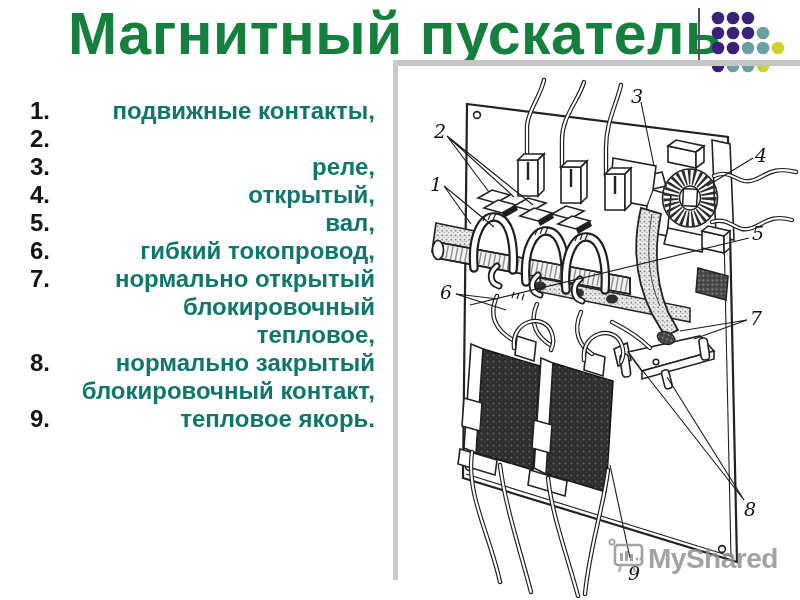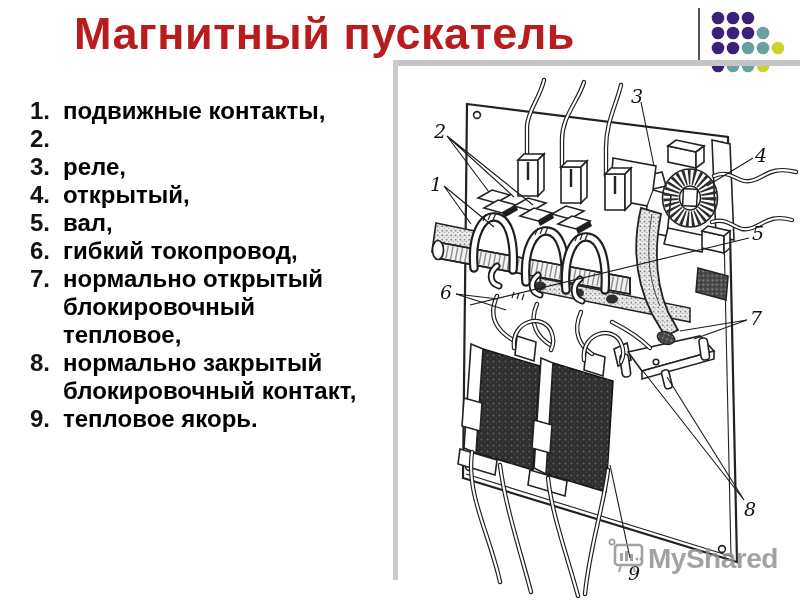--- a/index.html
+++ b/index.html
@@ -2,31 +2,31 @@
 <html><head>
 <meta charset="utf-8">
 <style>
   html,body{margin:0;padding:0;}
   body{
     width:800px;height:600px;position:relative;overflow:hidden;
     background:#ffffff;font-family:"Liberation Sans",sans-serif;
   }
   .slide{position:absolute;inset:0;}
   .title{
-    position:absolute;left:74px;top:6px;margin:0;
-    font-size:45px;line-height:56px;font-weight:bold;letter-spacing:.5px;
-    color:#b91c1c;white-space:nowrap;
+    position:absolute;left:68px;top:6px;margin:0;
+    font-size:59px;line-height:56px;font-weight:bold;letter-spacing:.5px;
+    color:#15803d;white-space:nowrap;
   }
   .legend{position:absolute;left:30px;top:97px;width:352px;z-index:4;}
   .legend-row{display:flex;align-items:flex-start;}
   .legend-row .num{
     flex:none;width:33px;font-size:24px;line-height:28px;font-weight:bold;color:#141414;
   }
   .legend-row .txt{
-    width:312px;font-size:24px;line-height:28px;font-weight:bold;color:#000000;
+    width:312px;font-size:24px;line-height:28px;font-weight:bold;color:#0f766e;text-align:right;
   }
   .bar-h{position:absolute;left:393px;top:60px;width:407px;height:6px;background:#c5c5c5;z-index:2;}
   .bar-v{position:absolute;left:393px;top:60px;width:5px;height:520px;background:#cbcbcb;z-index:2;}
   .dots{position:absolute;left:688px;top:0;width:112px;height:80px;z-index:1;}
   .diagram{position:absolute;left:390px;top:60px;width:410px;height:540px;z-index:3;}
   
   .pc{fill:#ffffff;stroke:#222222;stroke-width:1.6;}
   .wireO{fill:none;stroke:#1e1e1e;stroke-width:4.4;stroke-linecap:round;}
   .wireI{fill:none;stroke:#ffffff;stroke-width:2.1;stroke-linecap:round;}
   .arcO{fill:none;stroke:#1e1e1e;stroke-width:9.5;stroke-linecap:round;}

